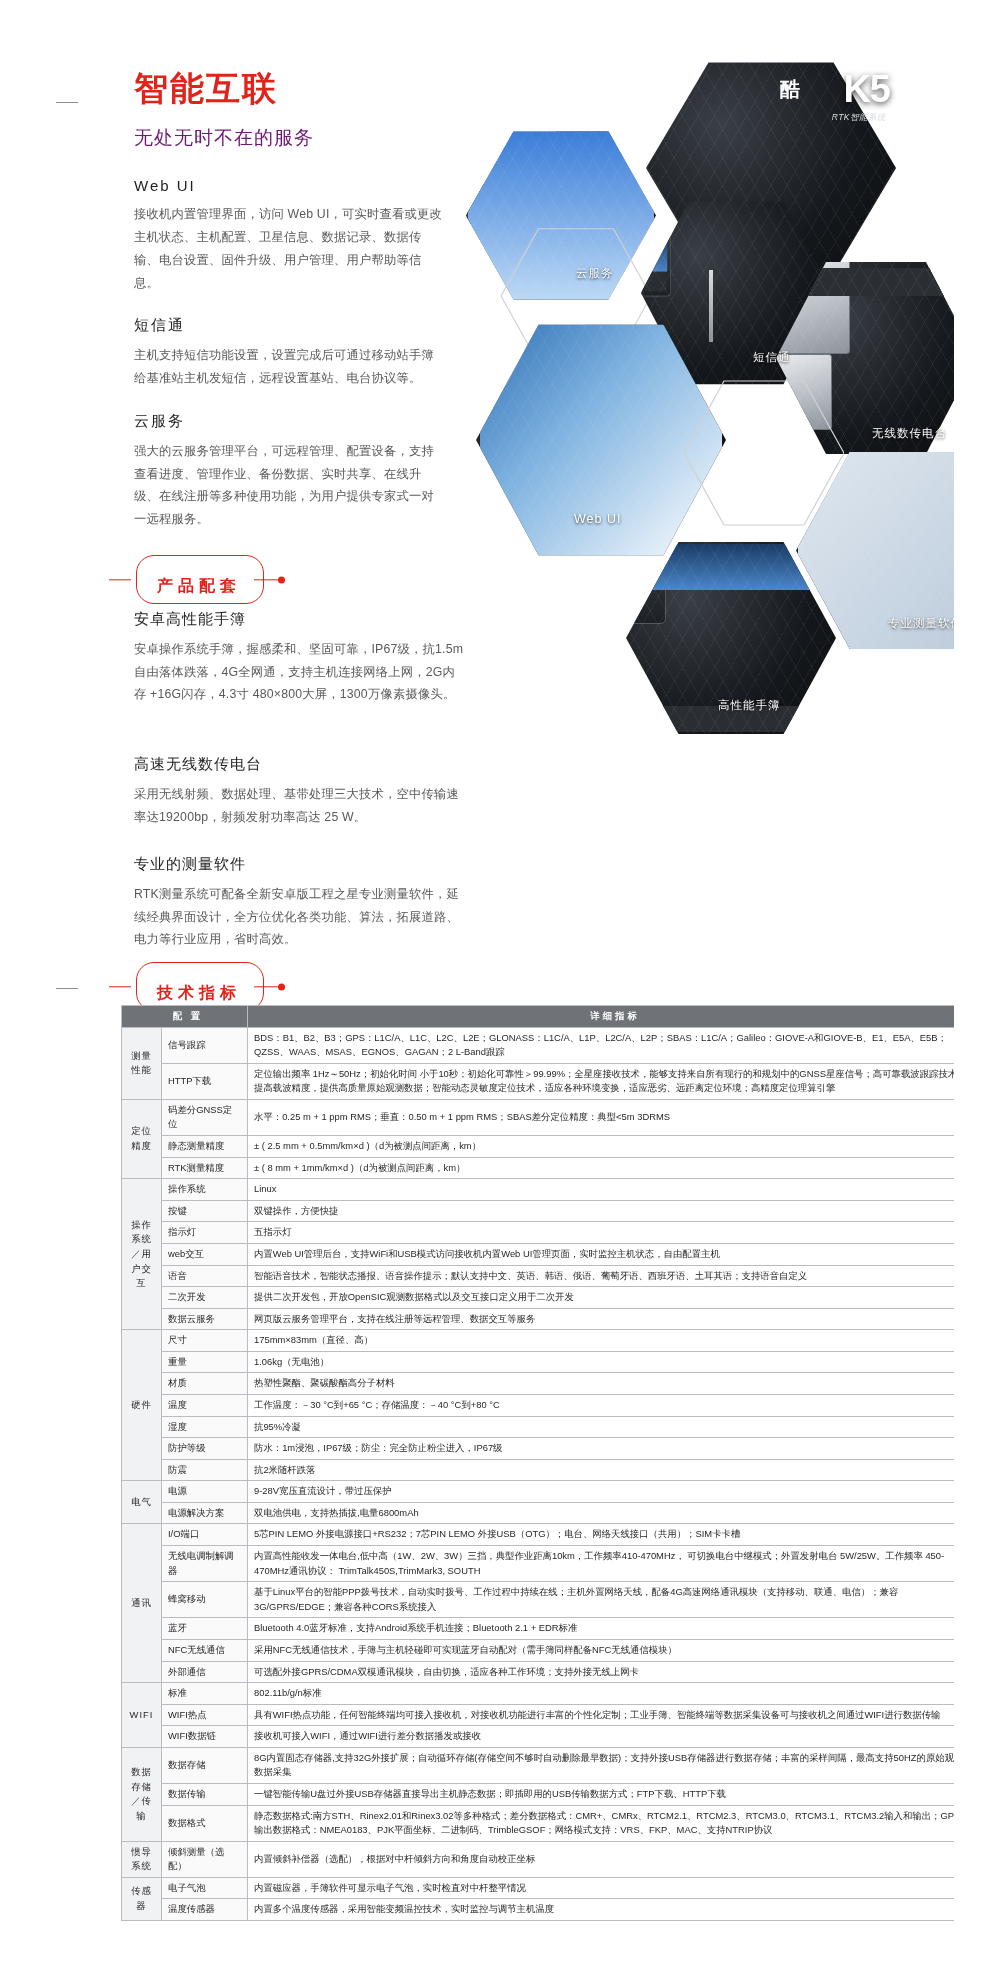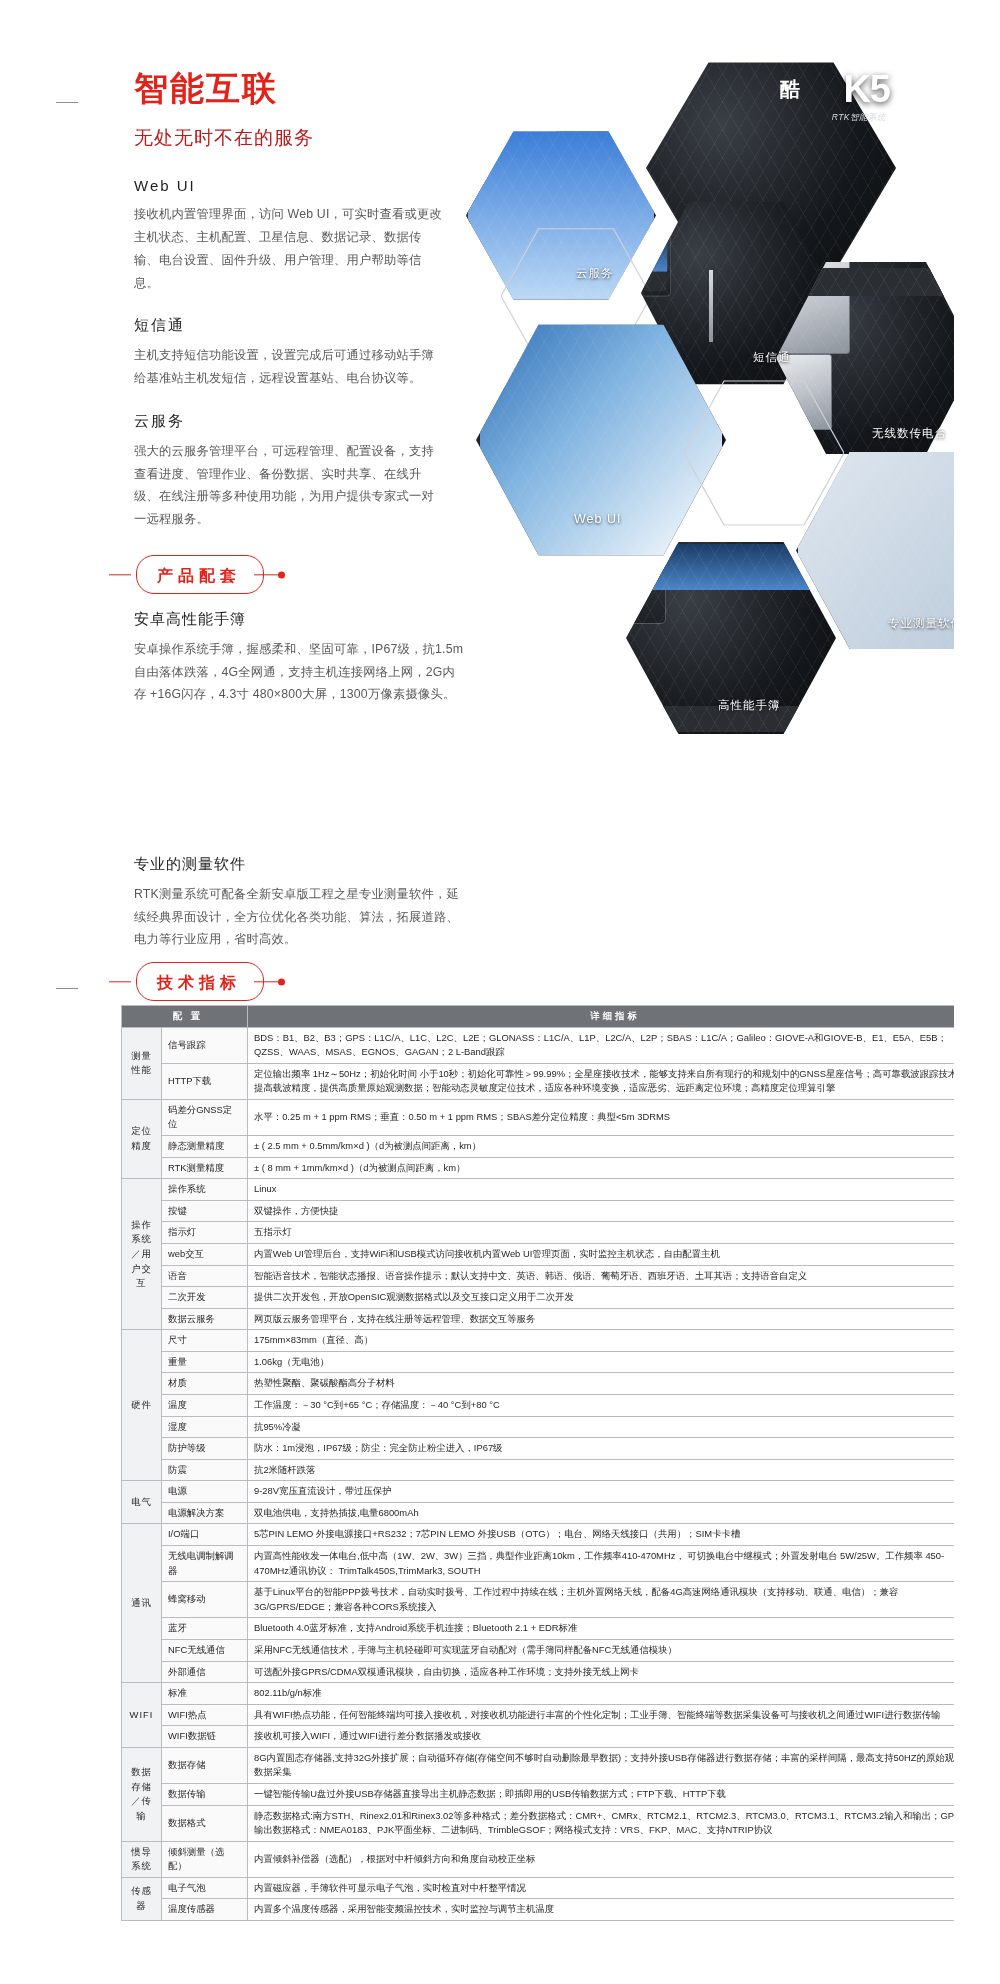--- a/index.html
+++ b/index.html
@@ -17,21 +17,21 @@
     overflow: hidden;
   }
 
   
   .head-block { position: absolute; left: 88px; top: 70px; width: 420px; }
   .title-main {
     font-size: 34px; font-weight: bold; color: #e2231a;
     letter-spacing: 2px; margin: 0 0 18px 0; line-height: 1.1;
   }
   .title-sub {
-    font-size: 19px; color: #b91c1c; letter-spacing: 1px;
+    font-size: 19px; color: #701a75; letter-spacing: 1px;
     margin: 0 0 26px 0; font-weight: normal;
   }
   .sec-h { font-size: 15px; color: #231f20; letter-spacing: 2px; margin: 0 0 9px 0; font-weight: normal;}
   .sec-p {
     font-size: 12.3px; color: #58595b; line-height: 1.85;
     margin: 0 0 22px 0; letter-spacing: .2px; width: 310px;
   }
 
   
   .collage { position: absolute; left: 420px; top: 58px; width: 560px; height: 620px; }
@@ -101,21 +101,21 @@
     text-shadow: 0 2px 6px rgba(0,0,0,.7);
     text-align: right;
   }
   .k5sub { position:absolute; right: 10px; top: 54px; color:#d8dade; font-size: 8.5px; letter-spacing:.5px;font-style:italic;}
   .k5cn { position:absolute; right: 96px; top: 18px; color:#fff; font-size: 20px; font-weight:bold;}
 
   
   .badge {
     position: absolute;
     border: 1.4px solid #e2231a; border-radius: 18px;
-    padding: 10px 22px 6px 20px;
+    padding: 20px 22px 6px 20px;
     color: #e2231a; font-size: 16px; letter-spacing: 5px; font-weight: bold;
     background: #fff;
   }
   .badge .tail {
     position: absolute; right: -17px; top: 50%; width: 26px; height: 1.4px;
     background: #e2231a; transform: translateY(-50%);
   }
   .badge .dot {
     position: absolute; right: -22px; top: 50%; width: 7px; height: 7px;
     border-radius: 50%; background: #e2231a; transform: translateY(-50%);
@@ -255,20 +255,24 @@
     <span>产品配套</span>
     <span class="tail"></span>
     <span class="dot"></span>
   </div>
 
   <div class="feat-block" style="top:610px;">
     <h3 class="feat-h">安卓高性能手簿</h3>
     <p class="feat-p">安卓操作系统手簿，握感柔和、坚固可靠，IP67级，抗1.5m自由落体跌落，4G全网通，支持主机连接网络上网，2G内存 +16G闪存，4.3寸 480×800大屏，1300万像素摄像头。</p>
   </div>
 
+  <div class="feat-block" style="top:755px;">
+    <h3 class="feat-h">高速无线数传电台</h3>
+    <p class="feat-p">采用无线射频、数据处理、基带处理三大技术，空中传输速率达19200bp，射频发射功率高达 25 W。</p>
+  </div>
 
   <div class="feat-block" style="top:855px;">
     <h3 class="feat-h">专业的测量软件</h3>
     <p class="feat-p">RTK测量系统可配备全新安卓版工程之星专业测量软件，延续经典界面设计，全方位优化各类功能、算法，拓展道路、电力等行业应用，省时高效。</p>
   </div>
 
   <div class="badge" style="left:90px; top:962px;">
     <span class="lead"></span>
     <span>技术指标</span>
     <span class="tail"></span>

